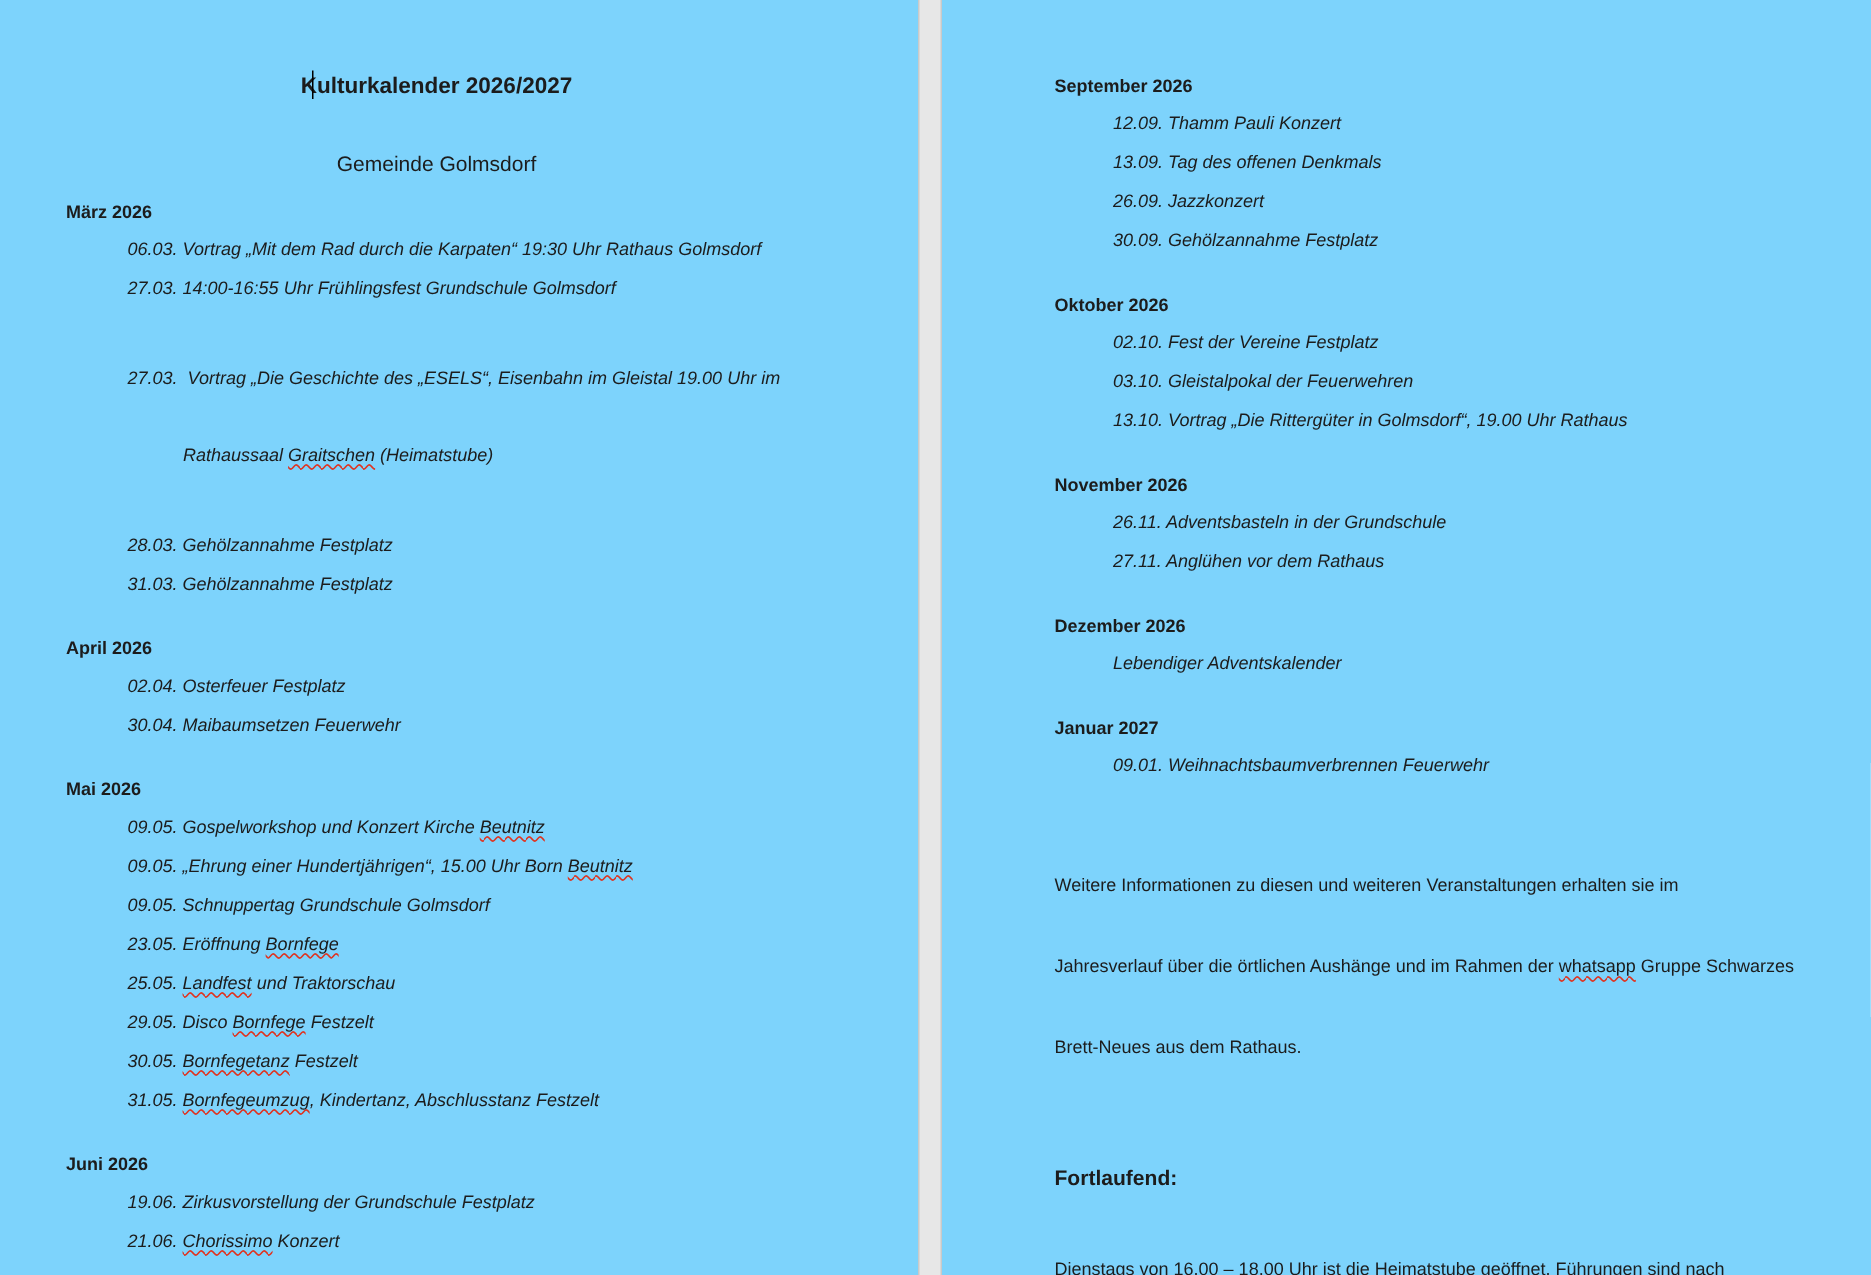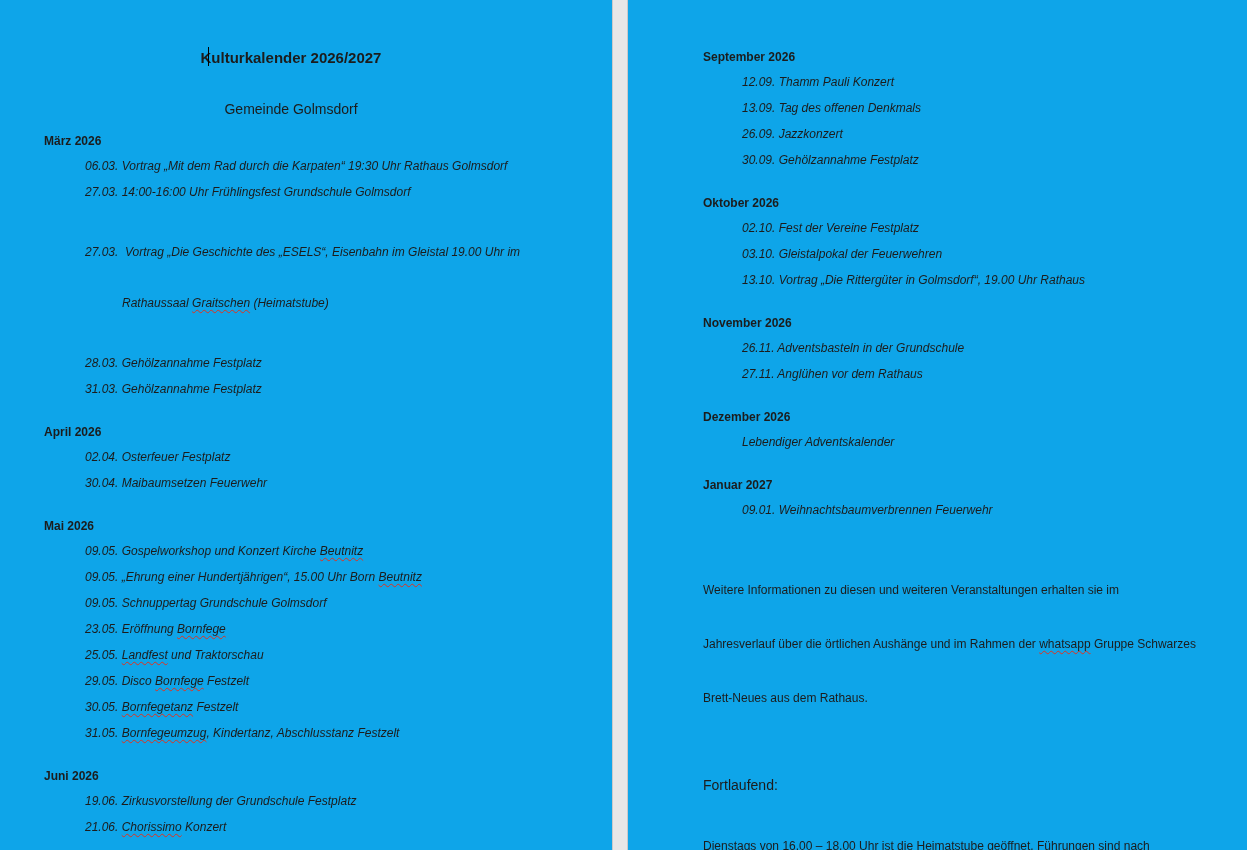--- a/index.html
+++ b/index.html
@@ -1,21 +1,21 @@
 <!DOCTYPE html>
 <html><head>
 <meta charset="utf-8">
 <style>
   html, body { margin:0; padding:0; }
   body {
     width:1247px; height:850px; position:relative; overflow:hidden;
     background:#ffffff; color:#1c1c1c;
     font-family:"Liberation Sans", sans-serif; font-size:12px;
   }
-  .page { position:absolute; top:0; height:850px; background:#0ea5e9; }
+  .page { position:absolute; top:0; height:850px; background:#7dd3fc; }
   .page-left  { left:0;   width:612px; }
   .page-right { left:628px; width:636px; }
   .page-divider {
     position:absolute; left:612px; top:0; width:14px; height:850px;
     background:#e7e7e7; border-left:1px solid #c9c9c9; border-right:1px solid #c9c9c9;
   }
   .text-cursor { position:absolute; left:208px; top:47px; width:1px; height:19px; background:#000000; }
 
   .doc-title {
     margin:48px 0 0 0; width:582px; text-align:center;
@@ -39,34 +39,34 @@
   .page-right .event { margin-left:114px; }
   .event .line2 { padding-left:37px; }
 
   .mis {
     text-decoration:underline; text-decoration-style:wavy;
     text-decoration-color:#e0321e; text-decoration-thickness:1px;
     text-underline-offset:2px;
   }
 
   .info-para { margin:0 0 0 75px; line-height:18px; white-space:pre; }
-  .ongoing-heading { font-weight:normal; line-height:17px; margin:34px 17px 7px 75px; }
+  .ongoing-heading { font-weight:bold; line-height:17px; margin:34px 17px 7px 75px; }
   .ongoing-para { margin:0 0 8px 75px; line-height:18px; white-space:pre; }
 </style>
 </head>
 <body>
 
 <div class="page page-left">
   <h1 class="doc-title">Kulturkalender 2026/2027</h1>
   <h2 class="doc-subtitle">Gemeinde Golmsdorf</h2>
 
   <section class="month-section first-left">
     <h3 class="month">März 2026</h3>
     <div class="event"><span>06.03. Vortrag „Mit dem Rad durch die Karpaten“ 19:30 Uhr Rathaus Golmsdorf</span></div>
-    <div class="event"><span>27.03. 14:00-16:00 Uhr Frühlingsfest Grundschule Golmsdorf</span></div>
+    <div class="event"><span>27.03. 14:00-16:55 Uhr Frühlingsfest Grundschule Golmsdorf</span></div>
     <div class="event">
       <div class="line">27.03.  Vortrag „Die Geschichte des „ESELS“, Eisenbahn im Gleistal 19.00 Uhr im</div>
       <div class="line line2"><span>Rathaussaal </span><span class="mis">Graitschen</span><span> (Heimatstube)</span></div>
     </div>
     <div class="event"><span>28.03. Gehölzannahme Festplatz</span></div>
     <div class="event"><span>31.03. Gehölzannahme Festplatz</span></div>
   </section>
 
   <section class="month-section">
     <h3 class="month">April 2026</h3>

